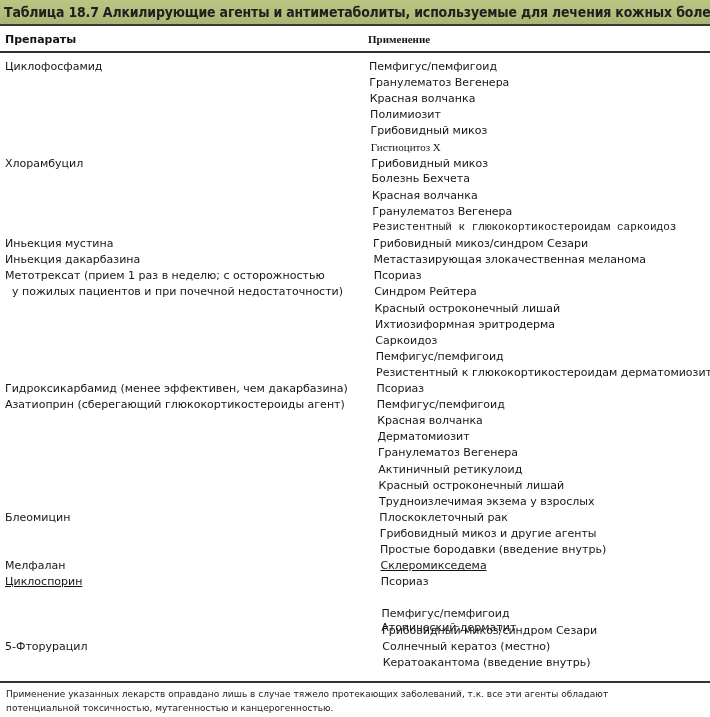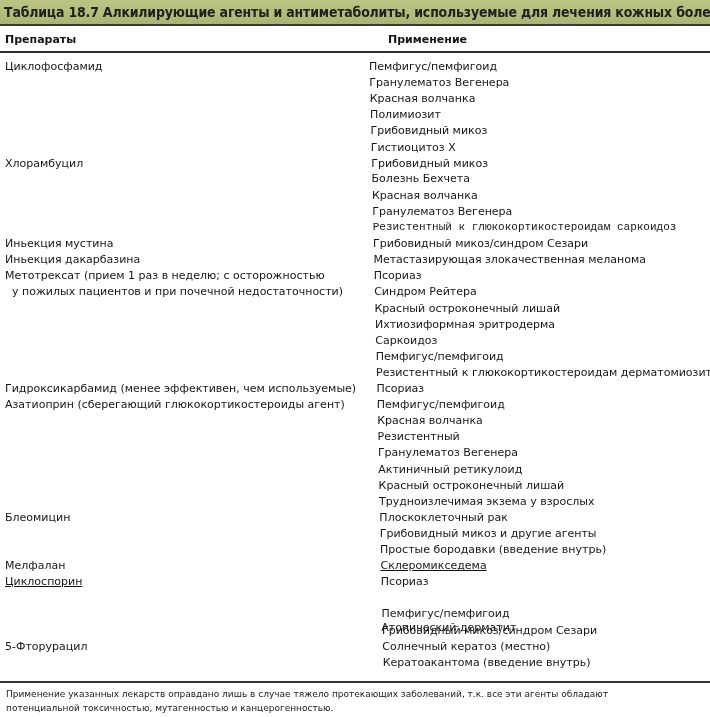--- a/index.html
+++ b/index.html
@@ -8,21 +8,21 @@
   .title-bar { position: absolute; left: 0; top: 0; width: 710px; height: 26px;
     background: linear-gradient(180deg, #bcc484 0%, #b3bd7a 60%, #aab472 100%);
     border-bottom: 2px solid #3a3a36; box-sizing: border-box; }
   .title-text { position: absolute; left: 4px; top: 4px; font-weight: bold; font-size: 13.5px;
     color: #202020; letter-spacing: -0.2px; white-space: nowrap;
     font-family: "DejaVu Sans", sans-serif; transform: scaleX(0.93); transform-origin: left center; }
   .header-row { position: absolute; left: 0; top: 26px; width: 710px; height: 27px;
     border-bottom: 2px solid #2e2e2e; box-sizing: border-box; }
   .hdr { position: absolute; top: 7px; font-weight: bold; font-size: 11px; color: #151515; }
   .hdr-drug { left: 5px; }
-  .hdr-use { left: 388px; }
+  .hdr-use { left: 368px; font-family: Liberation Serif, serif; }
   .row-text { position: absolute; font-size: 11px; white-space: nowrap; color: #161616; line-height: 13px; }
   .footer-rule { position: absolute; left: 0; top: 681px; width: 710px; height: 0;
     border-top: 2px solid #333; }
   .footer-note { position: absolute; left: 6px; top: 687px; width: 700px; font-size: 9.4px;
     line-height: 14px; color: #202020; font-family: "DejaVu Sans", sans-serif;
     transform: scaleX(0.96); transform-origin: left top; }
 </style>
 </head>
 <body>
 
@@ -36,21 +36,21 @@
 </div>
 
 <div id="table-body">
     <div>
       <div class="row-text" style="left: 5px; top: 60px; white-space: pre;">Циклофосфамид</div>
       <div class="row-text" style="left: 369px; top: 60px;">Пемфигус/пемфигоид</div>
       <div class="row-text" style="left: 369.37px; top: 76.1px;">Гранулематоз Вегенера</div>
       <div class="row-text" style="left: 369.74px; top: 92.2px;">Красная волчанка</div>
       <div class="row-text" style="left: 370.11px; top: 108.3px;">Полимиозит</div>
       <div class="row-text" style="left: 370.48px; top: 124.4px;">Грибовидный микоз</div>
-      <div class="row-text" style="left: 370.85px; top: 140.5px;">Гистиоцитоз X</div>
+      <div class="row-text" style="left: 370.85px; top: 140.5px; font-family: Liberation Serif, serif;">Гистиоцитоз X</div>
     </div>
     <div>
       <div class="row-text" style="left: 5px; top: 156.6px; white-space: pre;">Хлорамбуцил</div>
       <div class="row-text" style="left: 371.22px; top: 156.6px;">Грибовидный микоз</div>
       <div class="row-text" style="left: 371.59px; top: 172px;">Болезнь Бехчета</div>
       <div class="row-text" style="left: 371.96px; top: 188.8px;">Красная волчанка</div>
       <div class="row-text" style="left: 372.33px; top: 204.9px;">Гранулематоз Вегенера</div>
       <div class="row-text" style="left: 372.7px; top: 221px; font-family: Liberation Mono, monospace;">Резистентный к глюкокортикостероидам саркоидоз</div>
     </div>
     <div>
@@ -66,28 +66,28 @@
       <div class="row-text" style="left: 5px; top: 285.4px; white-space: pre;">  у пожилых пациентов и при почечной недостаточности)</div>
       <div class="row-text" style="left: 373.81px; top: 269.3px;">Псориаз</div>
       <div class="row-text" style="left: 374.18px; top: 285.4px;">Синдром Рейтера</div>
       <div class="row-text" style="left: 374.55px; top: 301.5px;">Красный остроконечный лишай</div>
       <div class="row-text" style="left: 374.92px; top: 317.6px;">Ихтиозиформная эритродерма</div>
       <div class="row-text" style="left: 375.29px; top: 333.7px;">Саркоидоз</div>
       <div class="row-text" style="left: 375.66px; top: 349.8px;">Пемфигус/пемфигоид</div>
       <div class="row-text" style="left: 376.03px; top: 365.9px;">Резистентный к глюкокортикостероидам дерматомиозит</div>
     </div>
     <div>
-      <div class="row-text" style="left: 5px; top: 382px; white-space: pre;">Гидроксикарбамид (менее эффективен, чем используемые)</div>
+      <div class="row-text" style="left: 5px; top: 382px; white-space: pre;">Гидроксикарбамид (менее эффективен, чем дакарбазина)</div>
       <div class="row-text" style="left: 376.4px; top: 382px;">Псориаз</div>
     </div>
     <div>
       <div class="row-text" style="left: 5px; top: 398.1px; white-space: pre;">Азатиоприн (сберегающий глюкокортикостероиды агент)</div>
       <div class="row-text" style="left: 376.77px; top: 398.1px;">Пемфигус/пемфигоид</div>
       <div class="row-text" style="left: 377.14px; top: 414.2px;">Красная волчанка</div>
-      <div class="row-text" style="left: 377.51px; top: 430.3px;">Резистентный</div>
+      <div class="row-text" style="left: 377.51px; top: 430.3px;">Дерматомиозит</div>
       <div class="row-text" style="left: 377.88px; top: 446.4px;">Гранулематоз Вегенера</div>
       <div class="row-text" style="left: 378.25px; top: 462.5px;">Актиничный ретикулоид</div>
       <div class="row-text" style="left: 378.62px; top: 478.6px;">Красный остроконечный лишай</div>
       <div class="row-text" style="left: 378.99px; top: 494.7px;">Трудноизлечимая экзема у взрослых</div>
     </div>
     <div>
       <div class="row-text" style="left: 5px; top: 510.8px; white-space: pre;">Блеомицин</div>
       <div class="row-text" style="left: 379.36px; top: 510.8px;">Плоскоклеточный рак</div>
       <div class="row-text" style="left: 379.73px; top: 526.9px;">Грибовидный микоз и другие агенты</div>
       <div class="row-text" style="left: 380.1px; top: 543px;">Простые бородавки (введение внутрь)</div>

